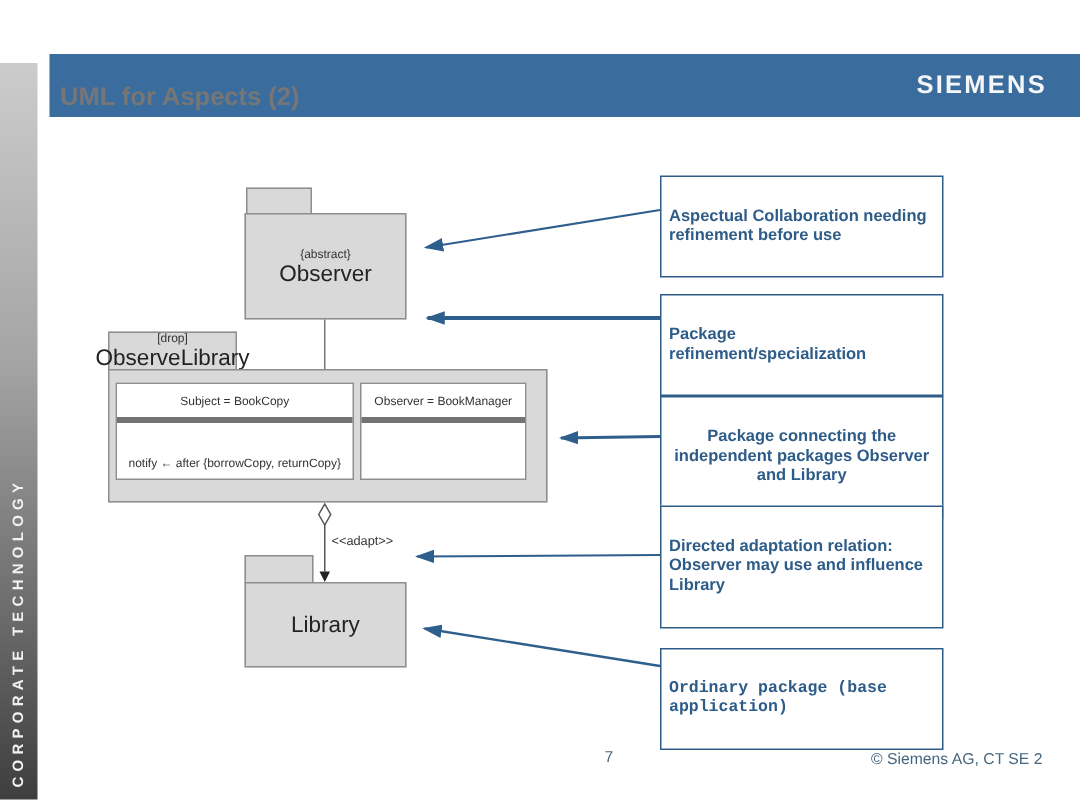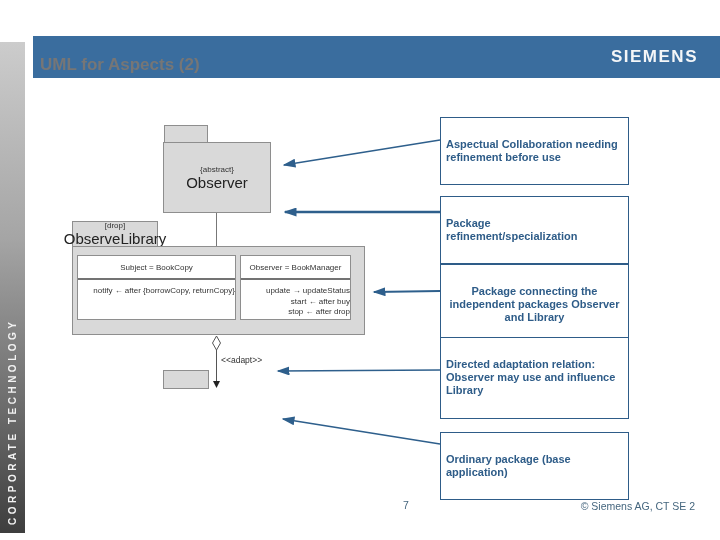--- a/index.html
+++ b/index.html
@@ -32,33 +32,33 @@
 
   .obs-tab{left:164px;top:125px;width:44px;height:18px;}
   .obs-body{left:163px;top:142px;width:108px;height:71px;}
   .ol-tab{left:72px;top:221px;width:86px;height:26px;}
   .ol-body{left:72px;top:246px;width:293px;height:89px;}
   .lib-tab{left:163px;top:370px;width:46px;height:19px;}
   .lib-body{left:163px;top:388px;width:108px;height:57px;}
 
   
   .cls{position:absolute;background:#fff;border:1px solid #8E8E8E;box-sizing:border-box;z-index:3;}
-  .cls-head{height:22px;border-bottom:2px solid #737373;display:flex;align-items:center;justify-content:center;
+  .cls-head{height:22px;border-bottom:4px solid #737373;display:flex;align-items:center;justify-content:center;
             font-size:8px;color:#333;}
-  .cls-lines{padding-top:6px;text-align:right;font-size:8px;color:#333;line-height:10.5px;}
+  .cls-lines{padding-top:6px;text-align:center;font-size:8px;color:#333;line-height:10.5px;margin-top:16px;}
   .subject-cls{left:77px;top:255px;width:159px;height:65px;}
   .observer-cls{left:240px;top:255px;width:111px;height:65px;}
 
   .adapt-label{position:absolute;left:221px;top:355px;font-size:8.5px;color:#333;z-index:2;}
 
   
   .note{position:absolute;left:440px;width:189px;background:#fff;border:1px solid #2E5C88;
         color:#2E5C88;font-size:11px;font-weight:bold;line-height:13.2px;
         padding:20px 5px;box-sizing:border-box;z-index:2;}
-  .note1{top:117px;} .note2{top:196px;} .note3{top:264px;text-align:center;} .note4{top:337px;} .note5{top:432px;}
+  .note1{top:117px;} .note2{top:196px;} .note3{top:264px;text-align:center;} .note4{top:337px;} .note5{top:432px;font-family:Liberation Mono, monospace;}
 
   
   .page-number{position:absolute;left:403px;top:499px;font-size:10.5px;color:#45667E;}
   .copyright{position:absolute;right:25px;top:500px;font-size:10.5px;color:#45667E;}
 </style>
 </head>
 <body>
 
 <div class="slide">
 
@@ -112,30 +112,28 @@
 
   <div class="cls subject-cls">
     <div class="cls-head">Subject = BookCopy</div>
     <div class="cls-lines">
       <div>notify ← after {borrowCopy, returnCopy}</div>
     </div>
   </div>
 
   <div class="cls observer-cls">
     <div class="cls-head">Observer = BookManager</div>
-    <div class="cls-lines">
-      <div>update → updateStatus</div>
-      <div>start ← after buy</div>
-      <div>stop ← after drop</div>
-    </div>
   </div>
 
   <div class="adapt-label">&lt;&lt;adapt&gt;&gt;</div>
 
   <div class="pkg-tab lib-tab"></div>
+  <div class="pkg-body lib-body">
+    <span class="pkg-name">Library</span>
+  </div>
 
   <div class="note note1">Aspectual Collaboration needing refinement before use</div>
   <div class="note note2">Package refinement/specialization</div>
   <div class="note note3">Package connecting the independent packages Observer and Library</div>
   <div class="note note4">Directed adaptation relation: Observer may use and influence Library</div>
   <div class="note note5">Ordinary package (base application)</div>
 
   <div class="page-number">7</div>
   <div class="copyright">© Siemens AG, CT SE 2</div>
 

